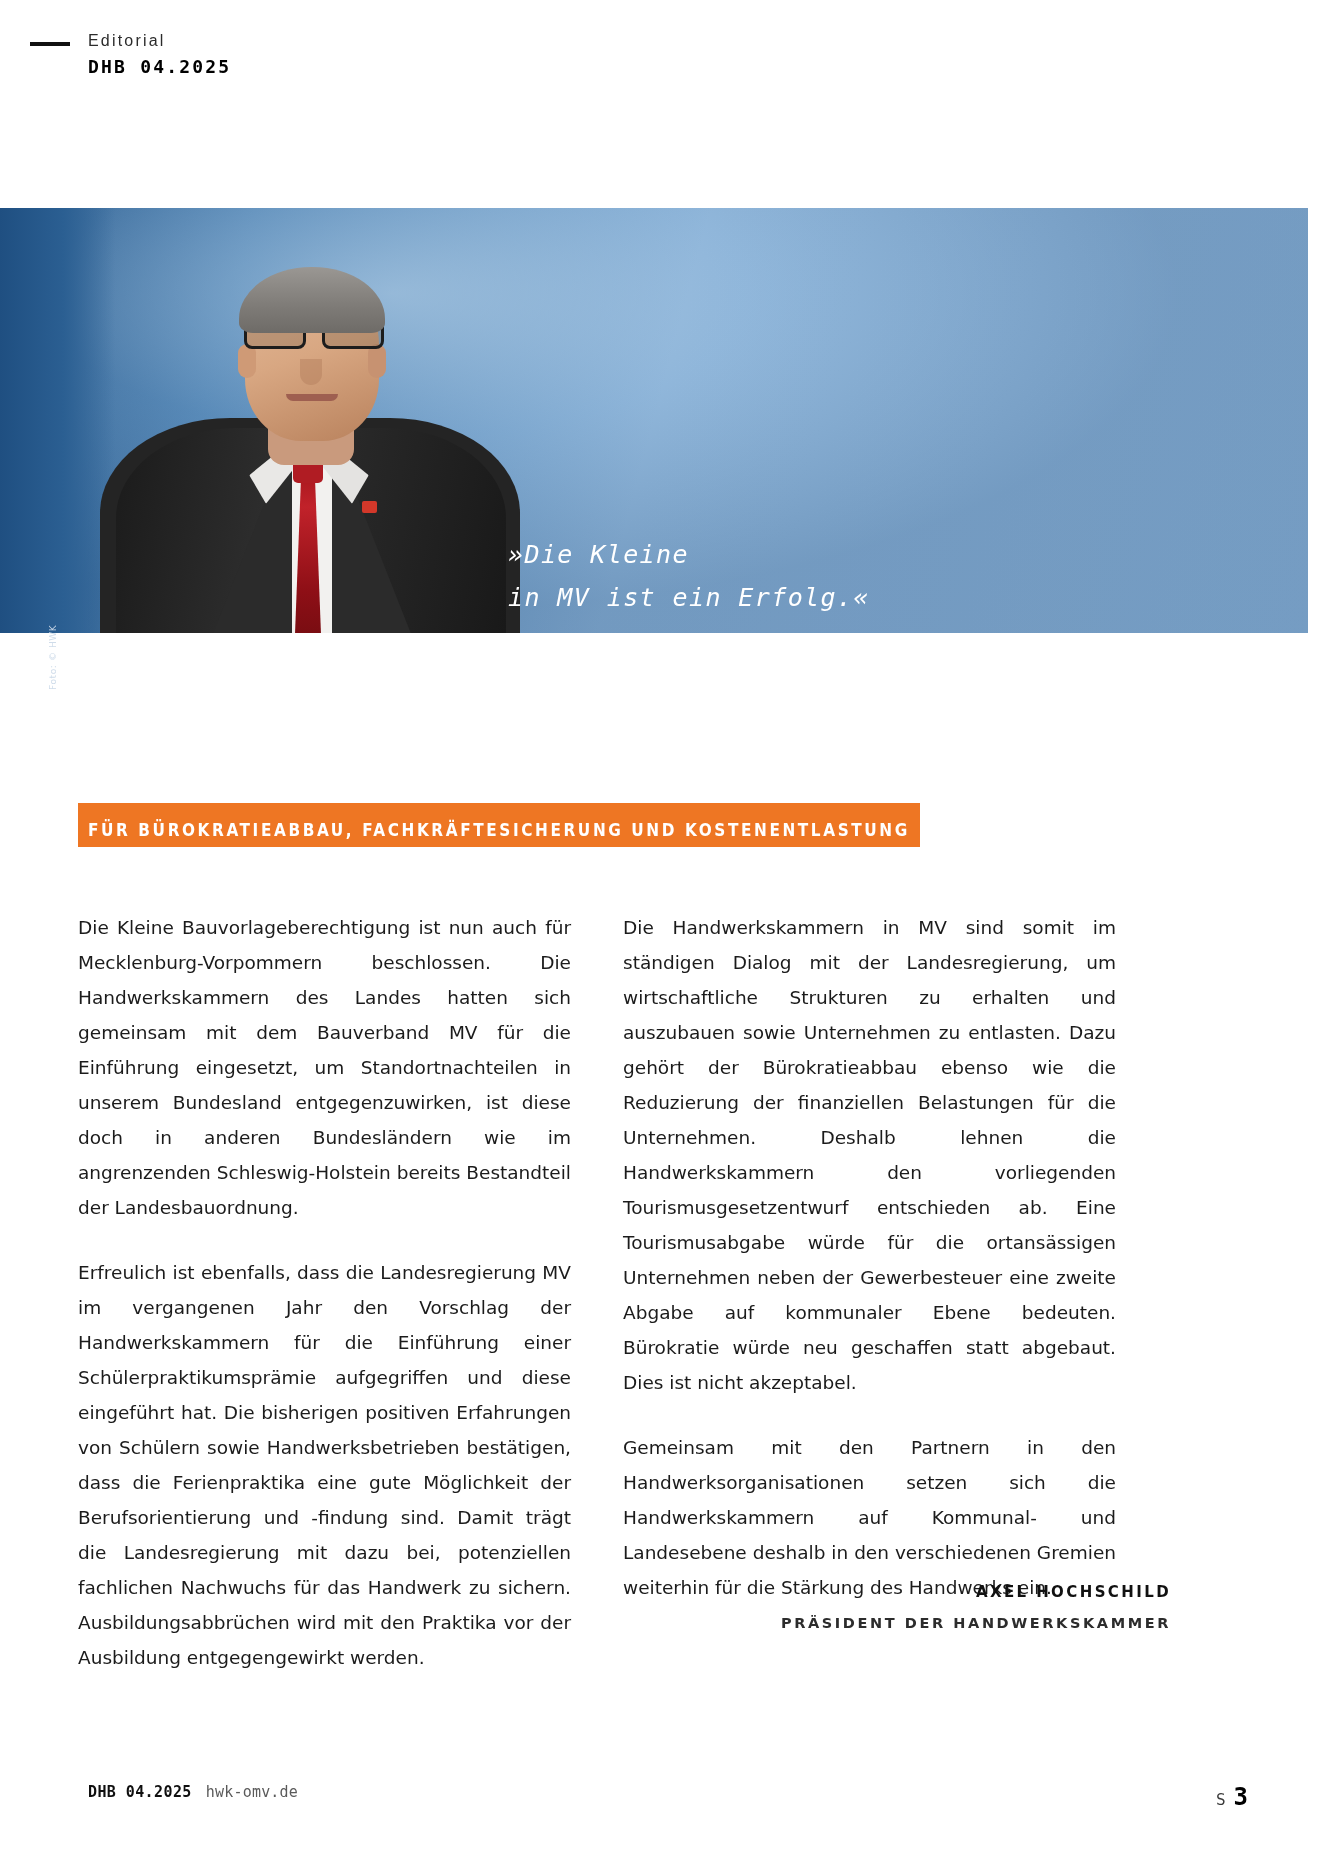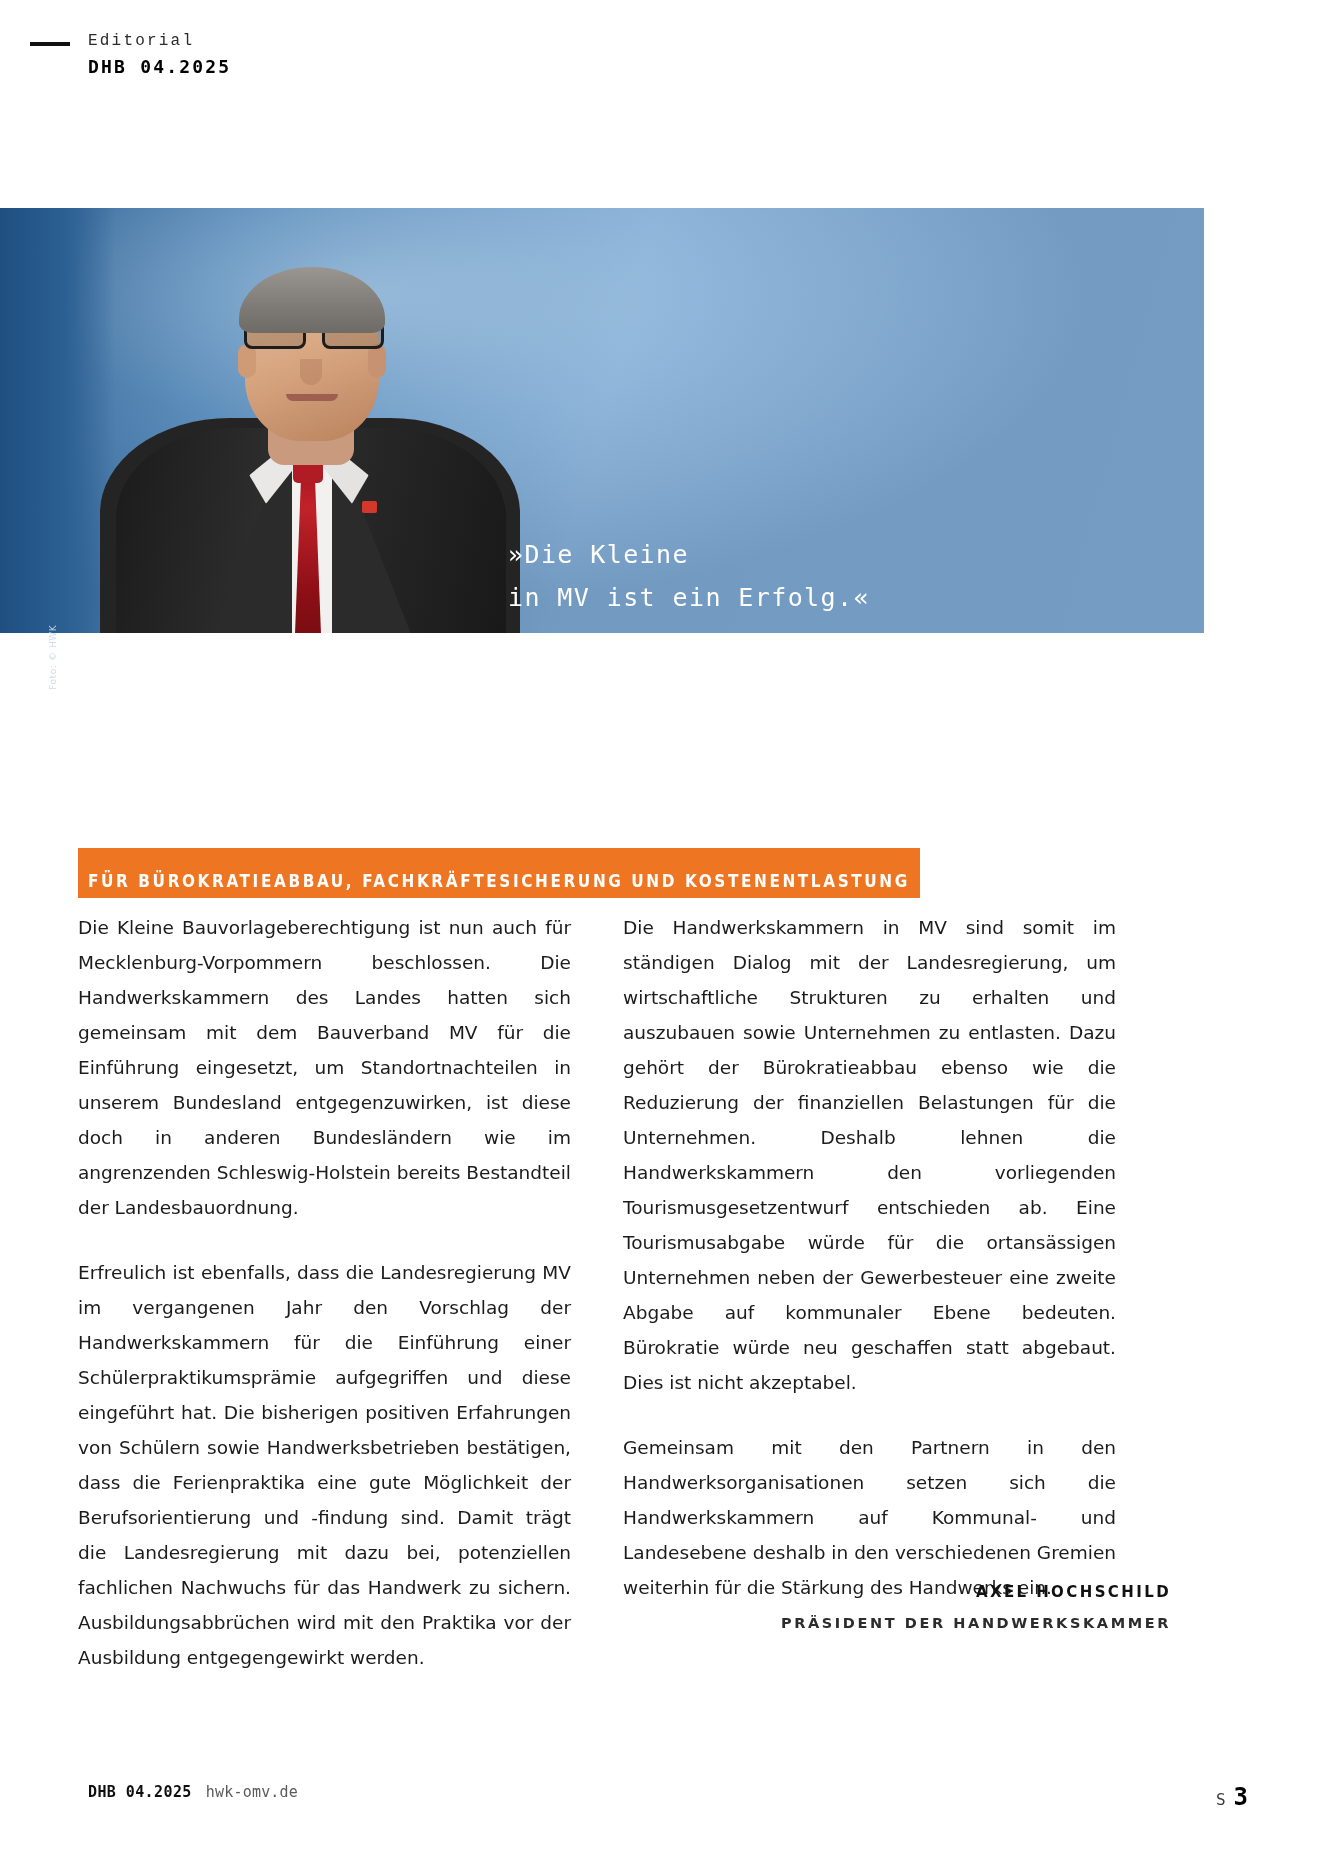--- a/index.html
+++ b/index.html
@@ -39,21 +39,21 @@
     width: 40px;
     height: 4px;
     background: #111111;
   }
   .header-text {
     position: absolute;
     left: 88px;
     top: 0;
   }
   .kicker {
-    font-family: Liberation Mono, monospace;
+    font-family: Liberation Sans, sans-serif;
     font-size: 16px;
     letter-spacing: 2.2px;
     color: #2b2b2b;
     line-height: 22px;
     margin: 0;
     font-weight: 400;
   }
   .issue {
     font-family: "DejaVu Sans Mono", monospace;
     font-size: 18px;
@@ -62,24 +62,25 @@
     font-weight: 700;
     line-height: 26px;
     margin: 2px 0 0 0;
   }
 
   
   .hero {
     position: absolute;
     left: 0;
     top: 208px;
-    width: 1204px;
+    width: 1308px;
     height: 425px;
     overflow: hidden;
     background: linear-gradient(105deg, #2d5d8d 0%, #4e82b2 18%, #8fb6da 50%, #93bade 100%);
+    font-style: italic;
   }
   
   .hero-light {
     position: absolute;
     inset: 0;
     background: radial-gradient(ellipse 60% 75% at 30% 20%, rgba(190,215,236,0.55) 0%, rgba(150,185,220,0.15) 45%, rgba(40,80,125,0.28) 100%);
   }
   .hero-leftshade {
     position: absolute;
     left: 0; top: 0; bottom: 0;
@@ -272,24 +273,24 @@
     font-size: 9px;
     letter-spacing: 0.6px;
     color: #cfdcea;
     white-space: nowrap;
   }
 
   
   .topic-bar {
     position: absolute;
     left: 78px;
-    top: 848px;
+    top: 803px;
     background: #ee7623;
     color: #ffffff;
-    padding: 24px 10px 8px 10px;
+    padding: 18px 10px 8px 10px;
     font-family: "DejaVu Sans Condensed", "DejaVu Sans", sans-serif;
     font-size: 17px;
     font-weight: 700;
     letter-spacing: 2.6px;
     line-height: 18px;
     white-space: nowrap;
   }
 
   
   .columns {

